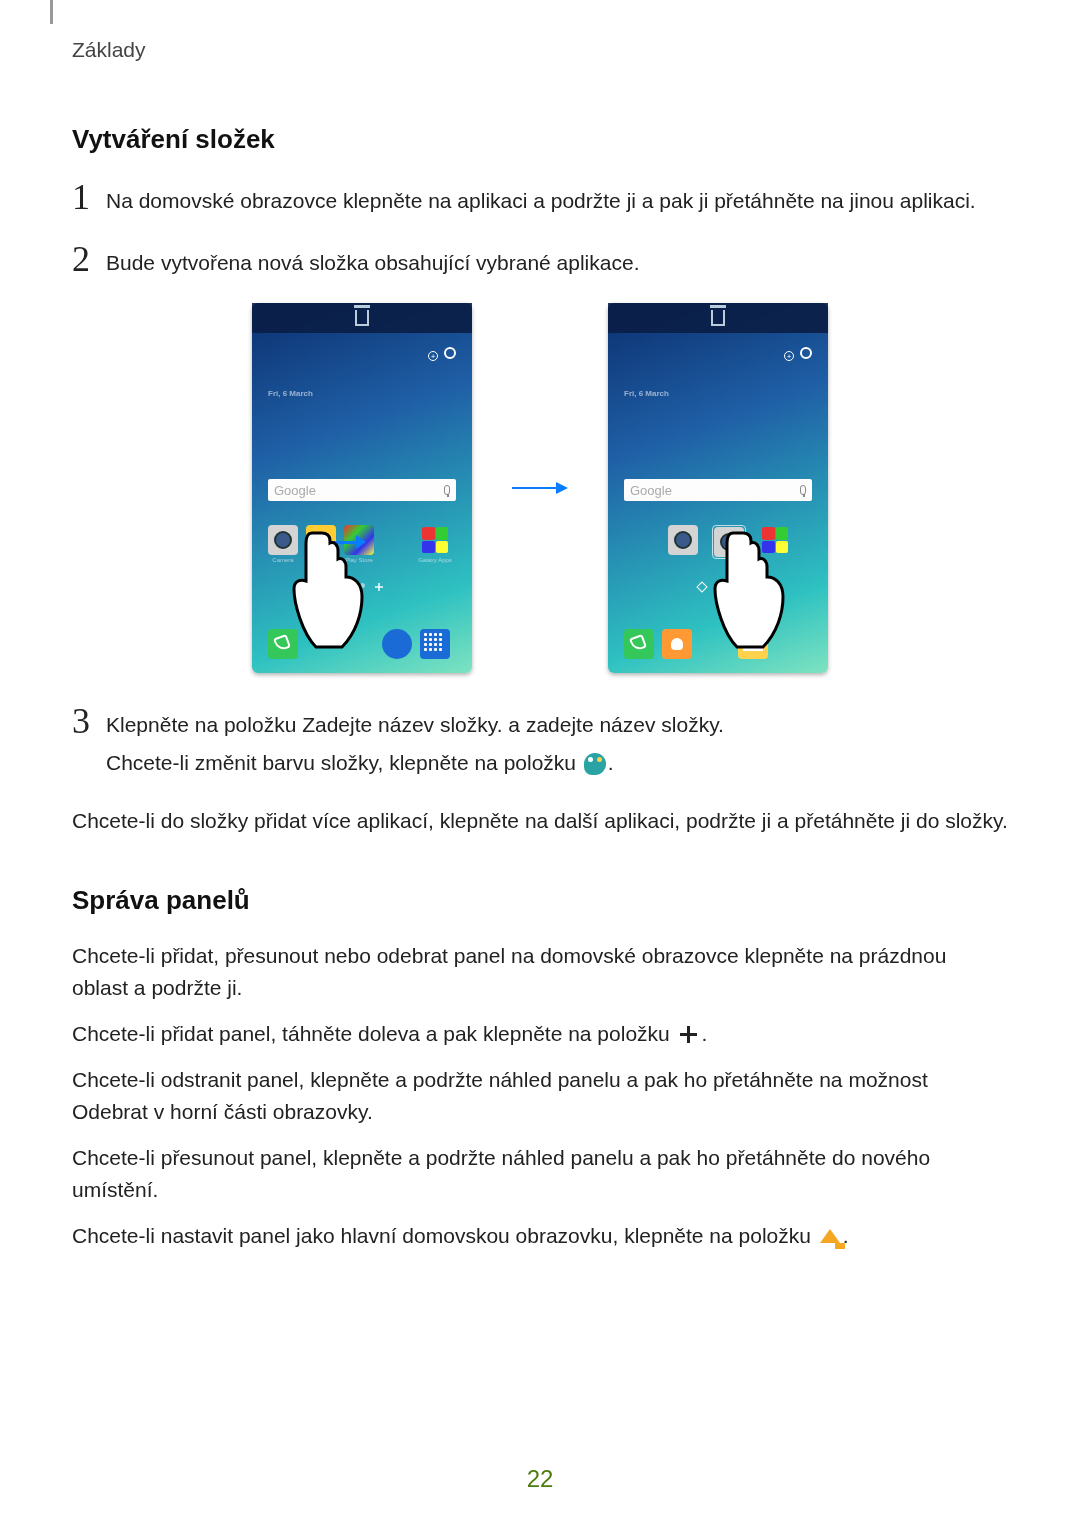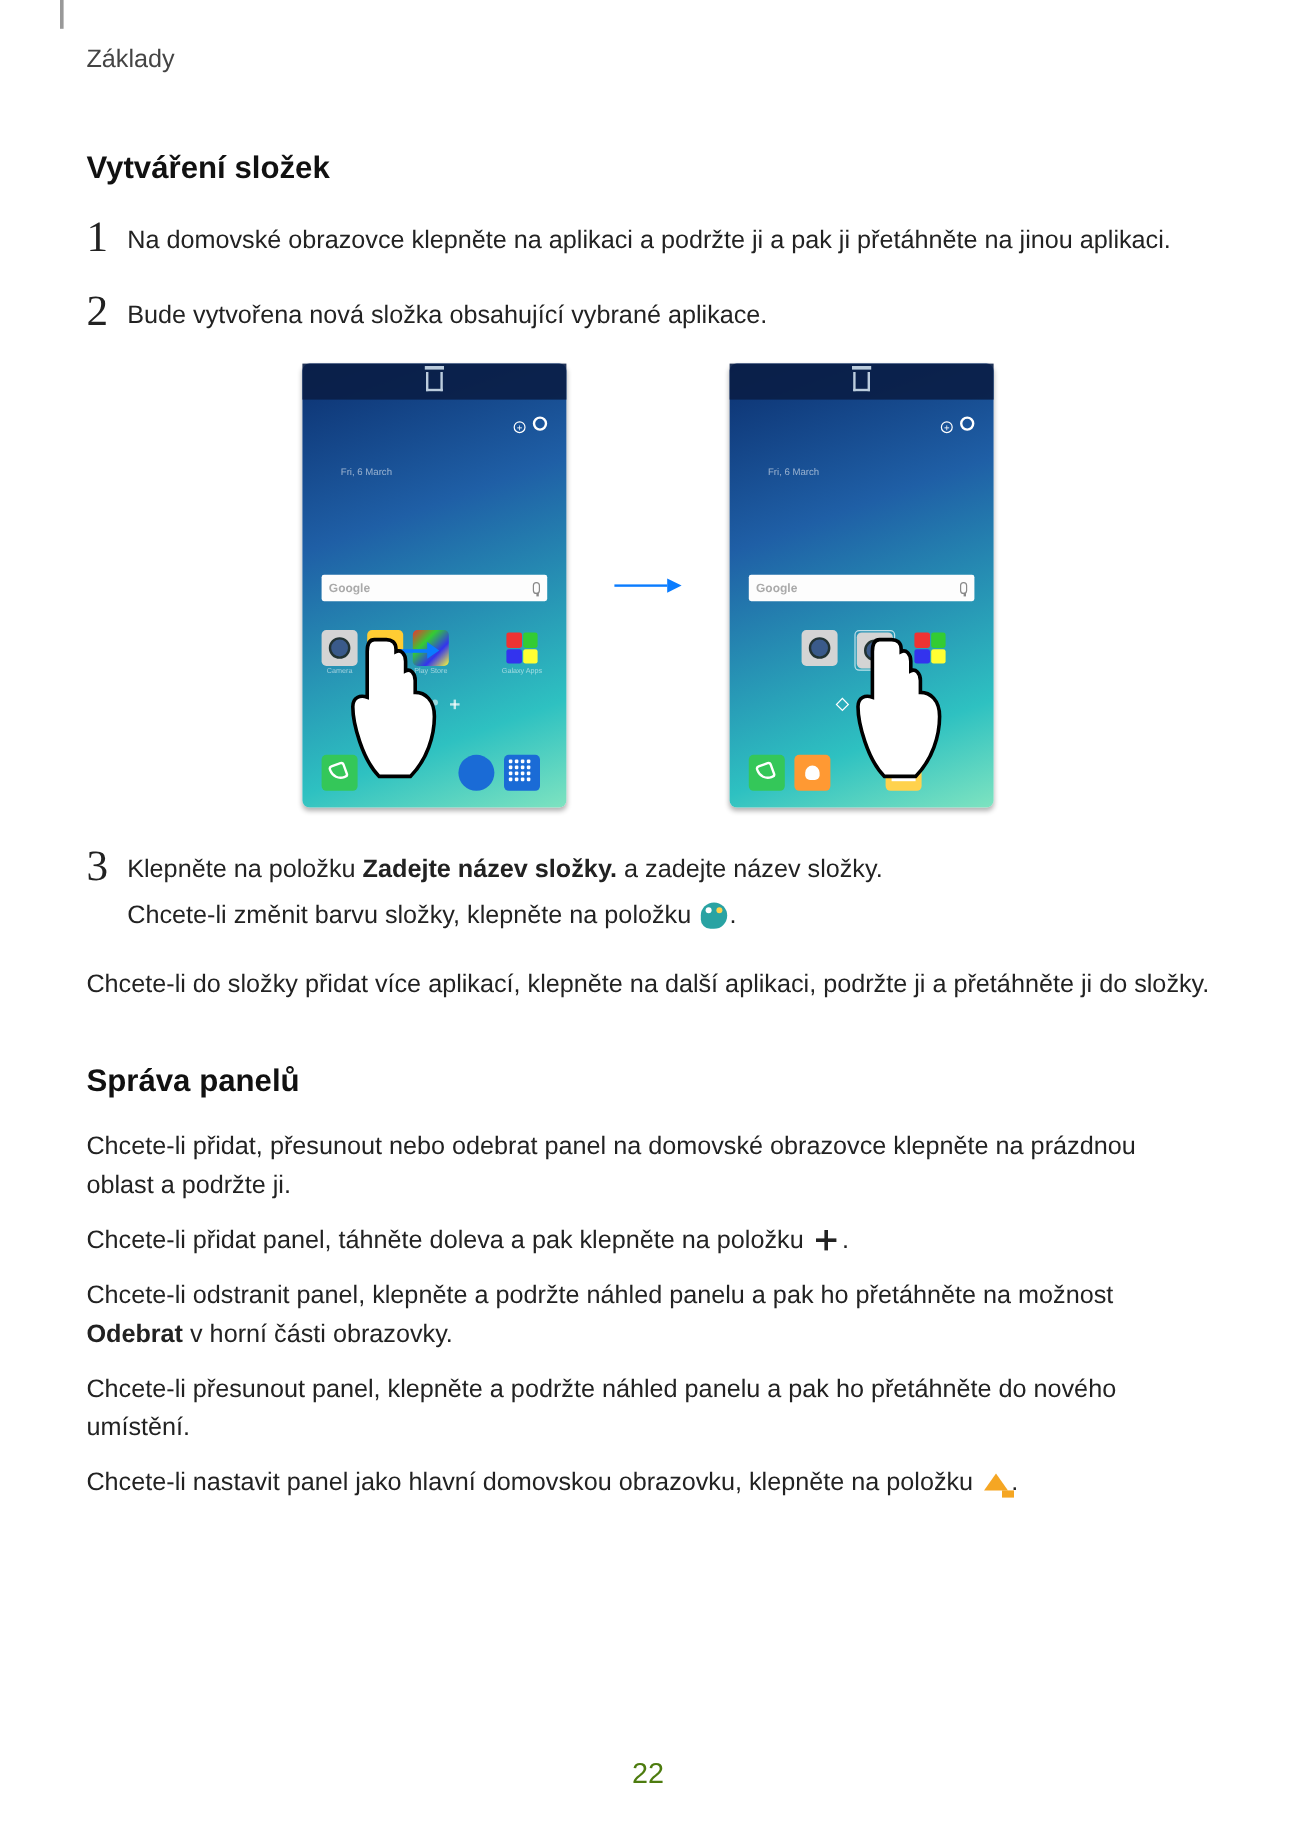--- a/index.html
+++ b/index.html
@@ -8,32 +8,32 @@
   .margin-rule { position: absolute; top: 0; left: 50px; width: 3px; height: 24px; background: #999; }
   .header { position: absolute; top: 38px; left: 72px; font-size: 21px; color: #444; }
   .content { position: absolute; top: 100px; left: 72px; right: 72px; }
   .h2 { font-size: 26px; font-weight: bold; color: #111; margin-top: 24px; margin-bottom: 24px; }
   .h2.second { margin-top: 48px; }
   .step { display: flex; align-items: flex-start; margin-bottom: 18px; }
   .step-num { font-size: 36px; line-height: 36px; width: 34px; flex-shrink: 0; font-family: Georgia, "Times New Roman", serif; color: #222; }
   .step-body { font-size: 21px; line-height: 32px; padding-top: 6px; }
   .step-body p { margin-bottom: 6px; }
   .para { font-size: 21px; line-height: 32px; margin-bottom: 14px; }
-  .bold { font-weight: bold; }
+  .bold { font-weight: normal; }
   .illustration-row { display: flex; align-items: center; justify-content: center; gap: 40px; margin: 18px 0 30px; }
   .phone { width: 220px; height: 370px; border-radius: 6px; background: linear-gradient(160deg,#0b2f6e 0%, #1f5fa6 35%, #2ec1c1 80%, #7ee3c0 100%); position: relative; box-shadow: 0 2px 4px rgba(0,0,0,0.3); overflow: visible; }
   .phone-top { position: absolute; top: 0; left: 0; right: 0; height: 30px; background: rgba(10,30,70,0.9); display:flex; align-items:center; justify-content:center; }
   .trash-icon { width: 14px; height: 16px; border: 2px solid #bcd; border-top: none; position: relative; }
   .trash-icon::before { content:""; position:absolute; top:-5px; left:-3px; right:-3px; height:3px; background:#bcd; }
   .weather { position:absolute; top:44px; right:16px; width:28px; height:22px; }
   .weather-moon { width:12px; height:12px; border:2px solid #fff; border-radius:50%; position:absolute; right:0; top:0; background:rgba(0,0,0,0); }
   .weather-plus { position:absolute; left:0; top:4px; width:10px; height:10px; border:1px solid #fff; border-radius:50%; color:#fff; font-size:8px; line-height:9px; text-align:center; }
-  .date-label { position:absolute; top:86px; left:32px; font-size:8px; color:rgba(255,255,255,0.55); }
+  .date-label { position:absolute; top:86px; left:16px; font-size:8px; color:rgba(255,255,255,0.55);font-weight:bold; }
   .search-bar { position:absolute; top:176px; left:16px; right:16px; height:22px; background:#fdfdfd; border-radius:2px; display:flex; align-items:center; padding:0 6px; }
-  .search-text { font-size:10px; color:#aaa; flex:1;font-weight:bold; }
+  .search-text { font-size:13px; color:#aaa; flex:1; }
   .mic-icon { width:6px; height:10px; border:1px solid #888; border-radius:3px; position:relative; }
   .mic-icon::after { content:""; position:absolute; bottom:-3px; left:2px; width:2px; height:3px; background:#888; }
   .icon-row { position:absolute; left:16px; right:16px; display:flex; gap:8px; }
   .icon-row.apps { top:222px; }
   .icon-row.indicators { top:280px; justify-content:center; gap:10px; }
   .icon-row.dock { bottom:14px; }
   .app-tile { width:30px; height:30px; border-radius:4px; position:relative; }
   .app-label { position:absolute; top:32px; left:-4px; right:-4px; text-align:center; font-size:6px; color:rgba(255,255,255,0.55); white-space:nowrap; }
   .tile-camera { background:#d4d4d4; }
   .tile-camera-inner { position:absolute; inset:6px; border-radius:50%; background:#3a5a8a; border:2px solid #233; }

